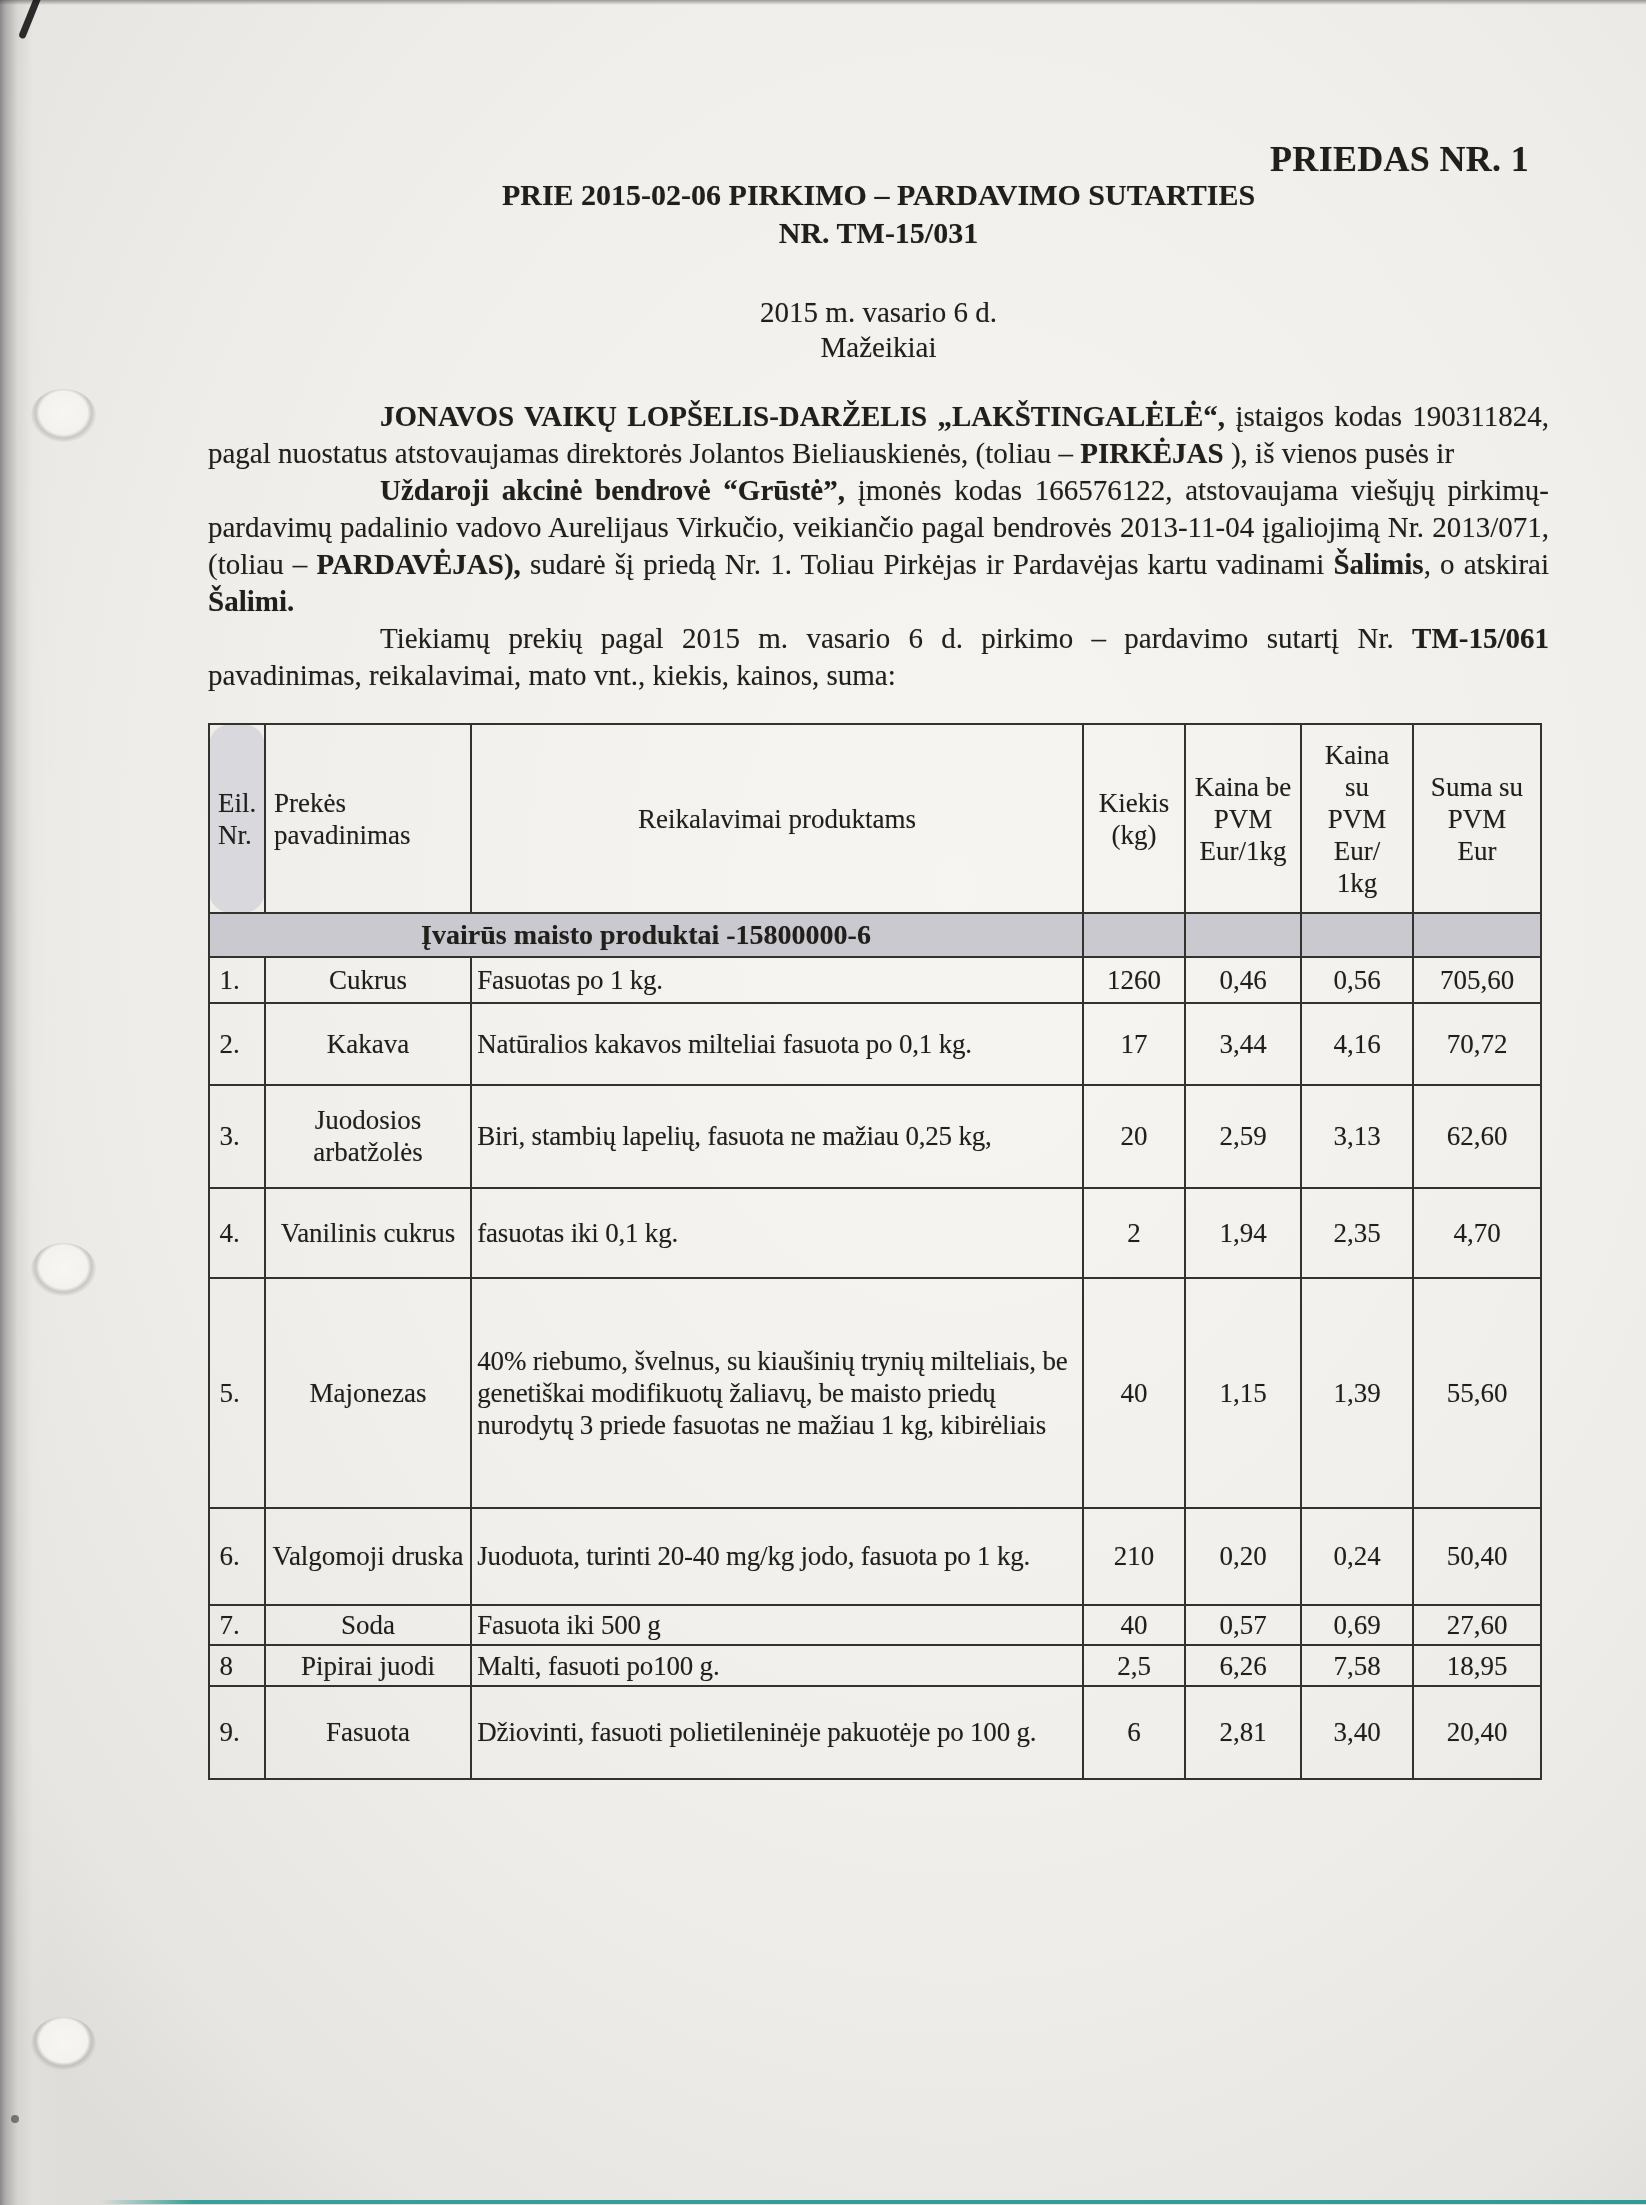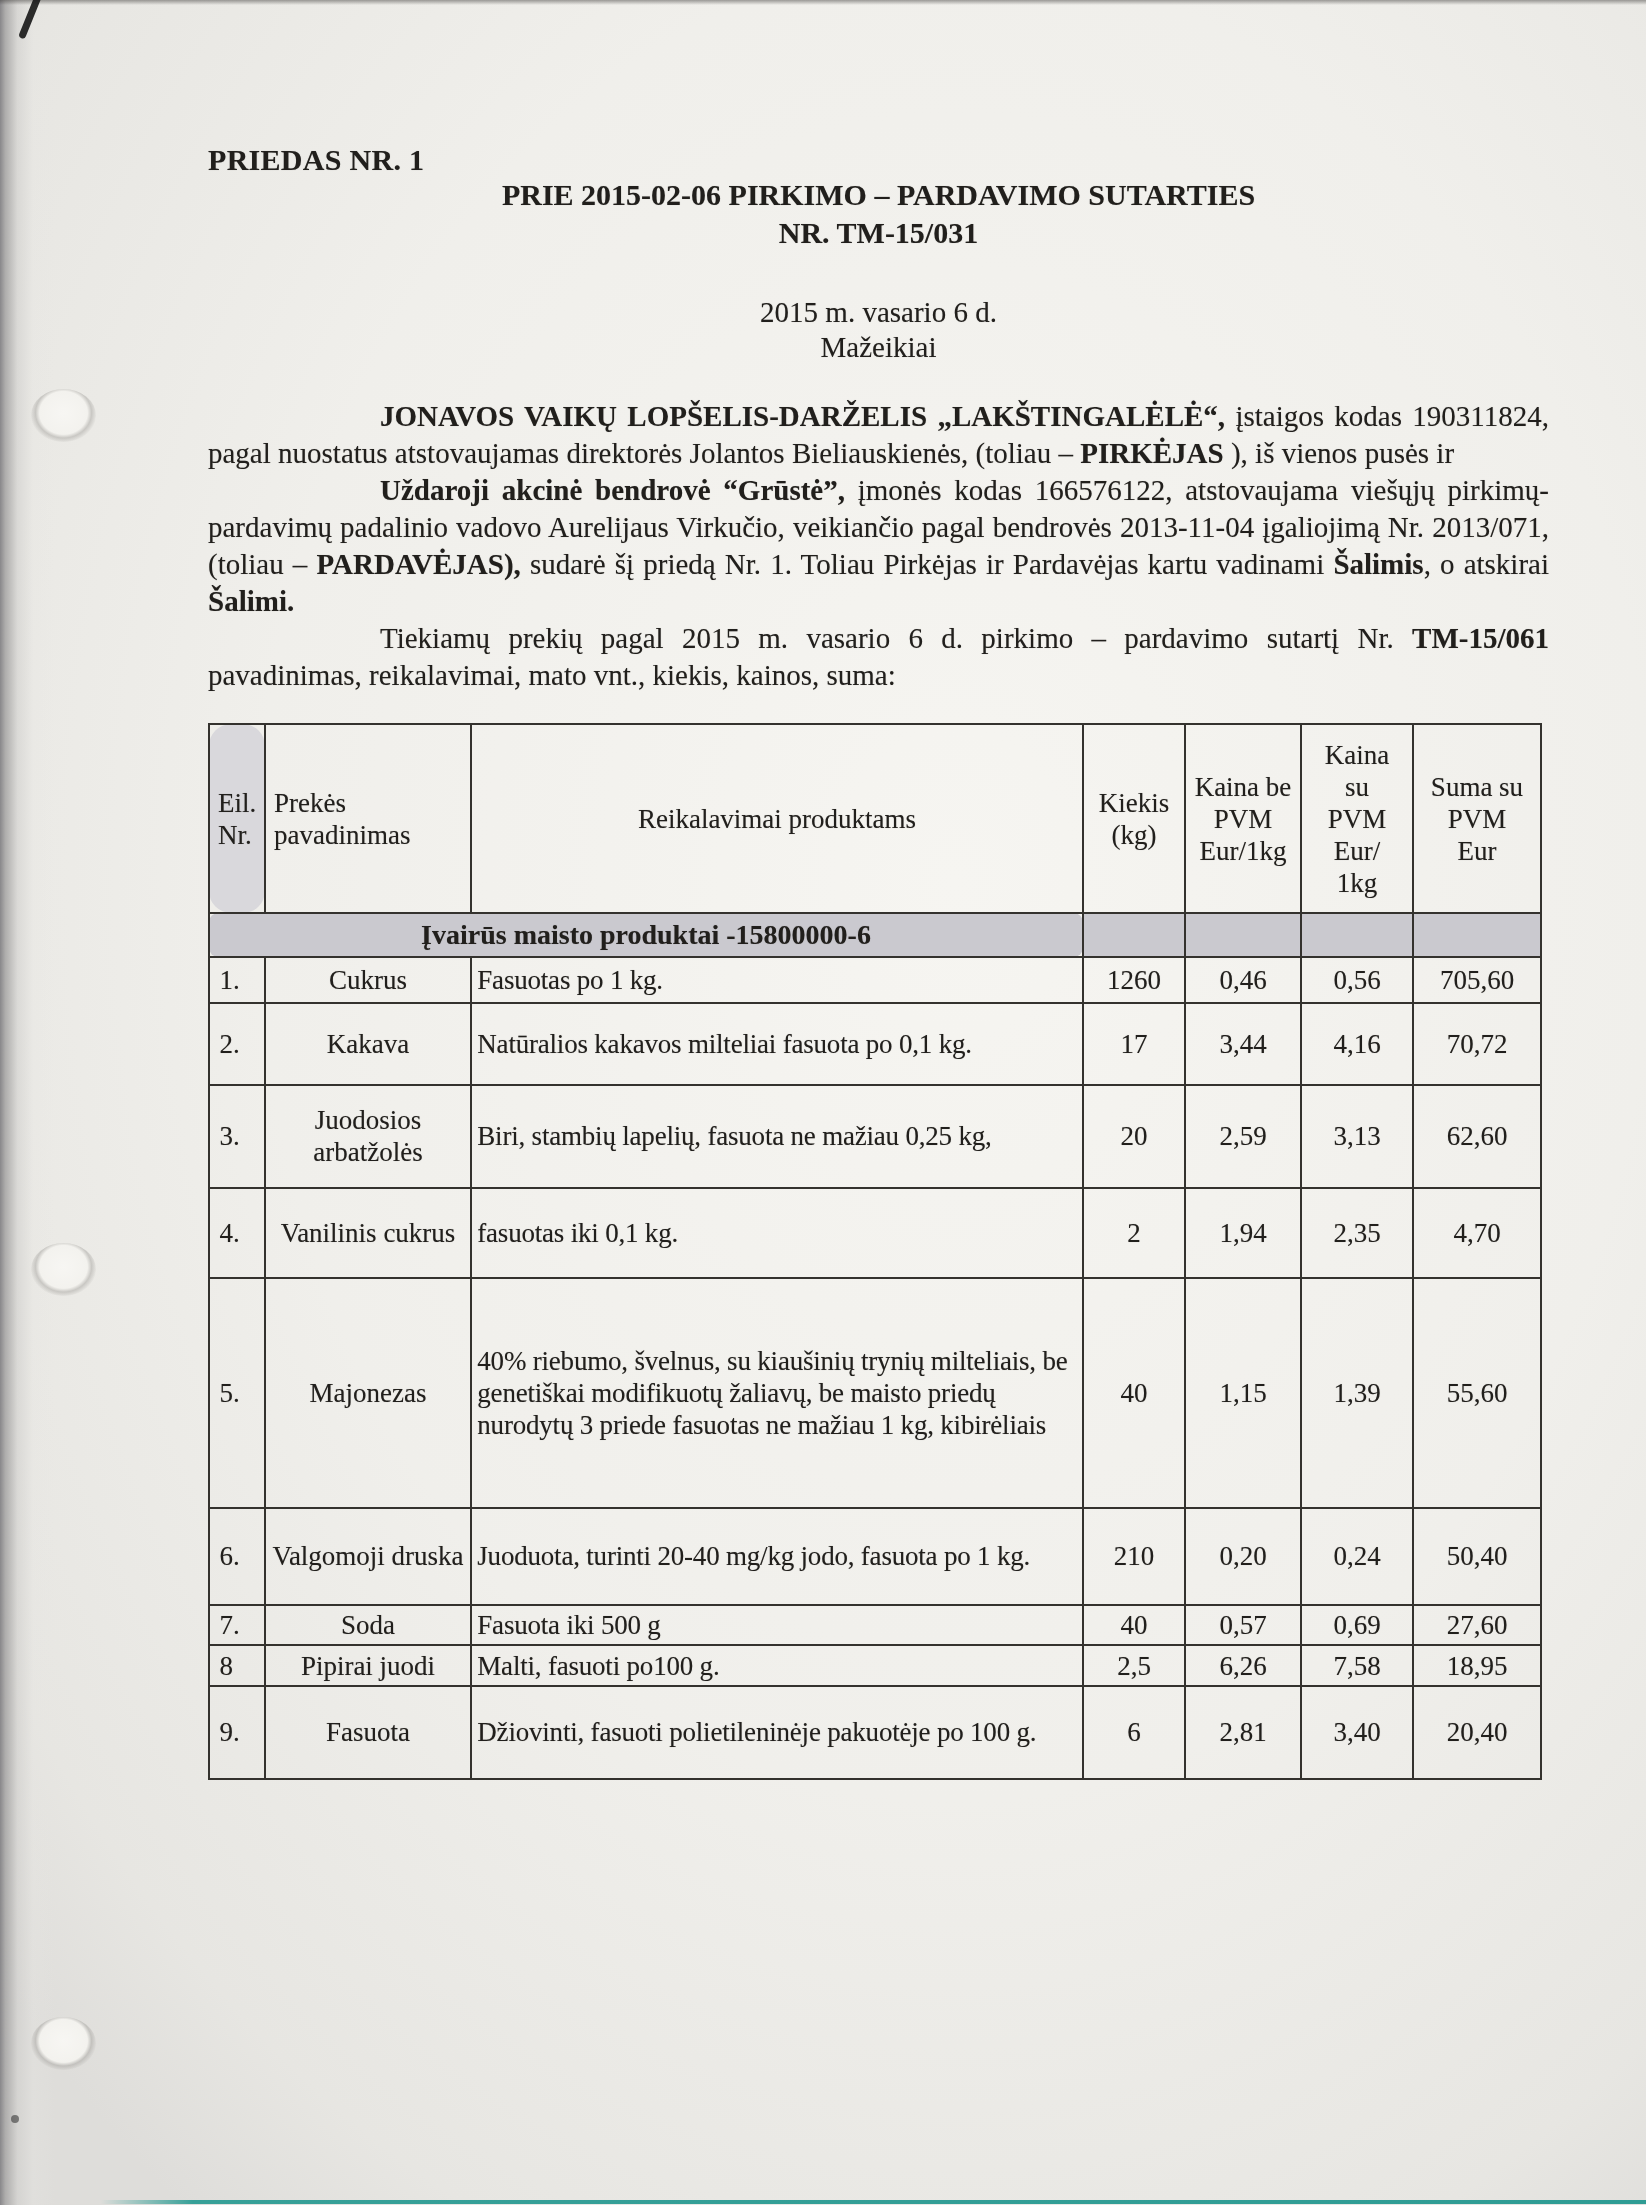--- a/index.html
+++ b/index.html
@@ -22,41 +22,41 @@
     transform:rotate(22deg);border-radius:4px;opacity:.9;}
   .ink-dot{position:absolute;left:10.7px;top:2115px;width:8px;height:8px;border-radius:50%;background:#2a2a2a;opacity:.55;}
   .hole{position:absolute;left:31px;width:65px;height:53px;border-radius:50%;
     background:radial-gradient(ellipse at 50% 45%, #f7f6f3 0%, #f3f2ee 52%, rgba(160,158,154,.45) 61%, rgba(240,239,235,0) 73%);}
   .hole.h1{top:389px}.hole.h2{top:1243px}.hole.h3{top:2017px}
   .bottom-line{position:absolute;left:100px;right:0;bottom:1.3px;height:4px;
     background:linear-gradient(to right, rgba(54,160,152,0) 0%, #37a098 6%, #2f9c94 100%);}
 
   
   .content{position:absolute;left:208px;top:143px;width:1341px;}
-  .annex{font-weight:bold;font-size:30px;line-height:33px;text-align:left;padding-right:20px;letter-spacing:0.3px;}
+  .annex{font-weight:bold;font-size:36px;line-height:33px;text-align:right;padding-right:20px;letter-spacing:0.3px;}
   .title{text-align:center;font-weight:bold;font-size:30px;line-height:38px;}
   .dateplace{margin-top:43px;text-align:center;font-size:29px;line-height:35px;}
   .intro{margin-top:33px;font-size:29px;line-height:37px;text-align:justify;}
   .intro p{text-indent:172px;margin:0;}
   .b{font-weight:bold;}
 
   
   .tablewrap{margin-top:29px;}
   table.products{border-collapse:collapse;table-layout:fixed;width:1334px;border:2.7px solid #34322e;}
   .products th,.products td{border:2px solid #34322e;font-size:27px;line-height:32px;
     vertical-align:middle;padding:2.7px 5.3px;}
   .products th{font-weight:normal;white-space:pre-line;text-align:center;height:182px;border-radius:22px;}
   th.h-eil,th.h-name{text-align:left;padding-left:8px;}
   th.h-eil{background:#d9d8dc;}
   td.c-nr{text-align:left;padding-left:9.4px;}
   td.c-name{text-align:center;}
   td.c-req{text-align:left;letter-spacing:-0.2px;}
   td.c-num{text-align:center;}
   tr.section td{background:#cac9cf;height:36px;}
-  td.s-title{font-weight:bold;text-align:center;font-size:28px;border-radius:9px;}
+  td.s-title{font-weight:bold;text-align:center;font-size:28px;}
   tr.r1 td{height:39px}
   tr.r2 td{height:74px}
   tr.r3 td{height:96px}
   tr.r4 td{height:83px}
   tr.r5 td{height:222px}
   tr.r6 td{height:90px}
   tr.r7 td{height:33px}
   tr.r8 td{height:33px}
   tr.r9 td{height:86px}
 </style>

